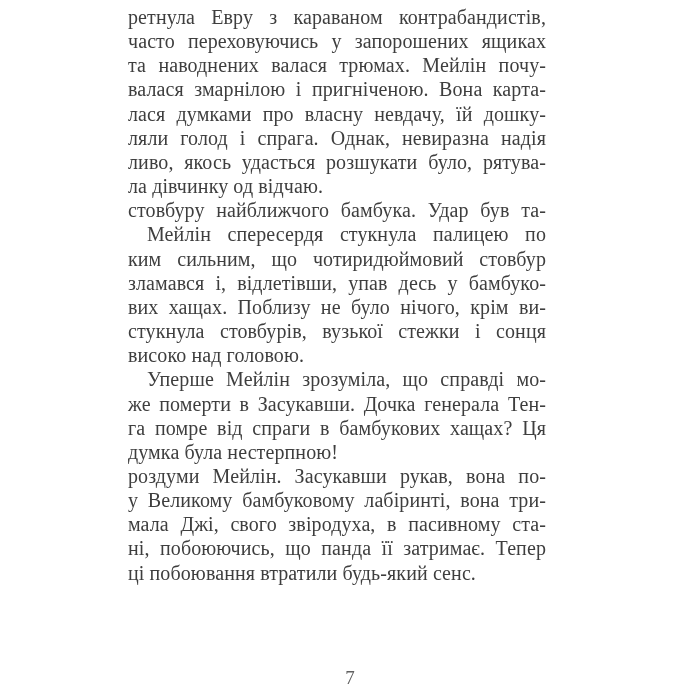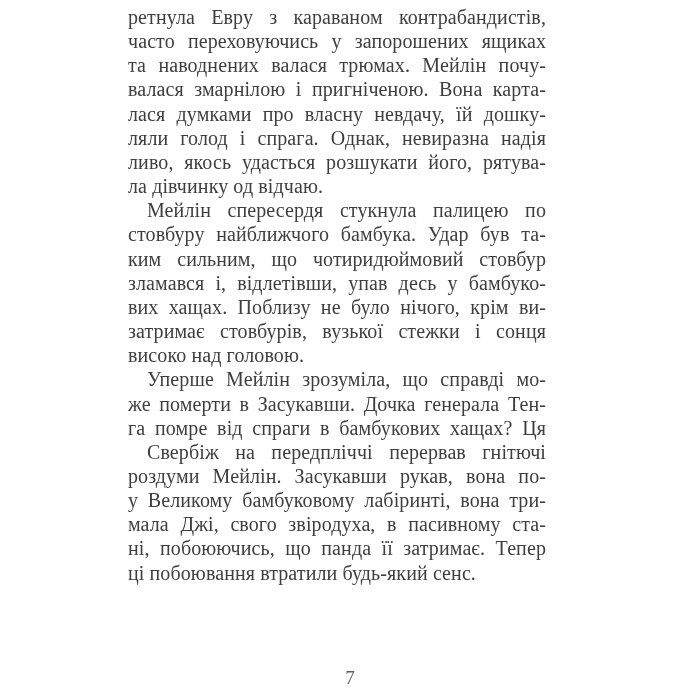--- a/index.html
+++ b/index.html
@@ -59,42 +59,42 @@
 <div class="book-page">
   <div class="text-column">
 
     <div class="paragraph">
       <div class="line">ретнула Евру з караваном контрабандистів,</div>
       <div class="line">часто переховуючись у запорошених ящиках</div>
       <div class="line">та наводнених валася трюмах. Мейлін почу-</div>
       <div class="line">валася змарнілою і пригніченою. Вона карта-</div>
       <div class="line">лася думками про власну невдачу, їй дошку-</div>
       <div class="line">ляли голод і спрага. Однак, невиразна надія</div>
-      <div class="line">ливо, якось удасться розшукати його, рятува-</div>
+      <div class="line">ливо, якось удасться розшукати було, рятува-</div>
       <div class="line end">ла дівчинку од відчаю.</div>
     </div>
 
     <div class="paragraph">
+      <div class="line">стовбуру найближчого бамбука. Удар був та-</div>
       <div class="line indent">Мейлін спересердя стукнула палицею по</div>
-      <div class="line">стовбуру найближчого бамбука. Удар був та-</div>
       <div class="line">ким сильним, що чотиридюймовий стовбур</div>
       <div class="line">зламався і, відлетівши, упав десь у бамбуко-</div>
       <div class="line">вих хащах. Поблизу не було нічого, крім ви-</div>
-      <div class="line">затримає стовбурів, вузької стежки і сонця</div>
+      <div class="line">стукнула стовбурів, вузької стежки і сонця</div>
       <div class="line end">високо над головою.</div>
     </div>
 
     <div class="paragraph">
       <div class="line indent">Уперше Мейлін зрозуміла, що справді мо-</div>
       <div class="line">же померти в Засукавши. Дочка генерала Тен-</div>
       <div class="line">га помре від спраги в бамбукових хащах? Ця</div>
+      <div class="line end">думка була нестерпною!</div>
     </div>
 
     <div class="paragraph">
-      <div class="line indent">Свербіж на передпліччі перервав гнітючі</div>
       <div class="line">роздуми Мейлін. Засукавши рукав, вона по-</div>
       <div class="line">у Великому бамбуковому лабіринті, вона три-</div>
       <div class="line">мала Джі, свого звіродуха, в пасивному ста-</div>
       <div class="line">ні, побоюючись, що панда її затримає. Тепер</div>
       <div class="line end">ці побоювання втратили будь-який сенс.</div>
     </div>
 
   </div>
 
   <div class="page-number">7</div>

